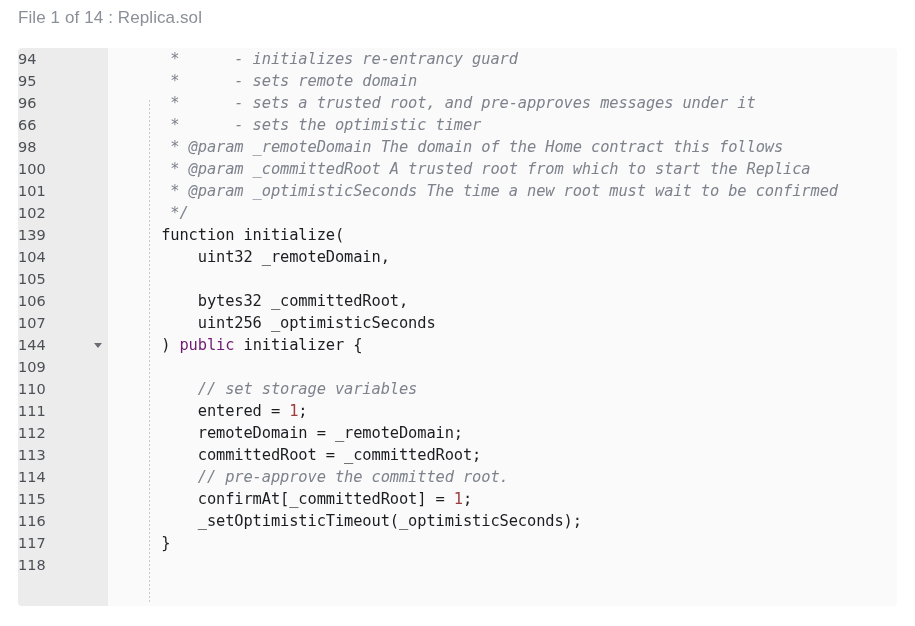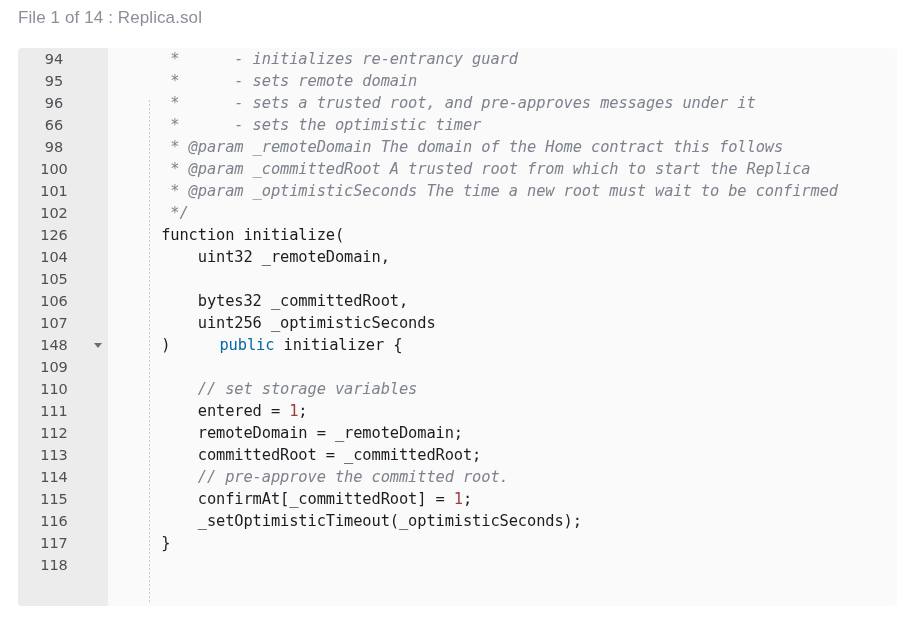--- a/index.html
+++ b/index.html
@@ -71,21 +71,21 @@
     height: 22px;
     line-height: 22px;
     white-space: pre;
   }
 
   .ln {
     position: absolute;
     left: 0;
     top: 0;
     width: 72px;
-    text-align: center;
+    text-align: left;
     font-family: "DejaVu Sans", sans-serif;
     font-size: 14.5px;
     color: #4d5055;
     z-index: 2;
   }
 
   .fold {
     position: absolute;
     left: 75px;
     top: 0;
@@ -125,21 +125,21 @@
     top: 52px;
     width: 1px;
     height: 504px;
     z-index: 0;
     background-image: linear-gradient(to bottom, #c9c9c9 0 2px, transparent 2px 4px);
     background-size: 1px 4px;
     background-repeat: repeat-y;
   }
 
   .cmt  { color: #7d828c; font-style: italic; }
-  .kw   { color: #0369a1; margin-left: 40px; }
+  .kw   { color: #701a75; }
   .num  { color: #9c3b3b; }
 </style>
 </head>
 <body>
 
 <div class="viewer">
 
   <div class="file-header">File 1 of 14 : Replica.sol</div>
 
   <div class="code-card">
@@ -147,26 +147,26 @@
     <div class="indent-guide"></div>
     <div class="code-rows" id="code-rows">
         <div class="row"><span class="ln">94</span><span class="code-text cmt">  *      - initializes re-entrancy guard</span></div>
         <div class="row"><span class="ln">95</span><span class="code-text cmt">  *      - sets remote domain</span></div>
         <div class="row"><span class="ln">96</span><span class="code-text cmt">  *      - sets a trusted root, and pre-approves messages under it</span></div>
         <div class="row"><span class="ln">66</span><span class="code-text cmt">  *      - sets the optimistic timer</span></div>
         <div class="row"><span class="ln">98</span><span class="code-text cmt">  * @param _remoteDomain The domain of the Home contract this follows</span></div>
         <div class="row"><span class="ln">100</span><span class="code-text cmt">  * @param _committedRoot A trusted root from which to start the Replica</span></div>
         <div class="row"><span class="ln">101</span><span class="code-text cmt">  * @param _optimisticSeconds The time a new root must wait to be confirmed</span></div>
         <div class="row"><span class="ln">102</span><span class="code-text cmt">  */</span></div>
-        <div class="row"><span class="ln">126</span><span class="code-text"> function initialize(</span></div>
+        <div class="row"><span class="ln">139</span><span class="code-text"> function initialize(</span></div>
         <div class="row"><span class="ln">104</span><span class="code-text">     uint32 _remoteDomain,</span></div>
         <div class="row"><span class="ln">105</span></div>
         <div class="row"><span class="ln">106</span><span class="code-text">     bytes32 _committedRoot,</span></div>
         <div class="row"><span class="ln">107</span><span class="code-text">     uint256 _optimisticSeconds</span></div>
-        <div class="row has-fold"><span class="ln">148</span><span class="fold"><i></i></span><span class="code-text"> ) <span class="kw">public</span> initializer {</span></div>
+        <div class="row has-fold"><span class="ln">144</span><span class="fold"><i></i></span><span class="code-text"> ) <span class="kw">public</span> initializer {</span></div>
         <div class="row"><span class="ln">109</span></div>
         <div class="row"><span class="ln">110</span><span class="code-text cmt">     // set storage variables</span></div>
         <div class="row"><span class="ln">111</span><span class="code-text">     entered = <span class="num">1</span>;</span></div>
         <div class="row"><span class="ln">112</span><span class="code-text">     remoteDomain = _remoteDomain;</span></div>
         <div class="row"><span class="ln">113</span><span class="code-text">     committedRoot = _committedRoot;</span></div>
         <div class="row"><span class="ln">114</span><span class="code-text cmt">     // pre-approve the committed root.</span></div>
         <div class="row"><span class="ln">115</span><span class="code-text">     confirmAt[_committedRoot] = <span class="num">1</span>;</span></div>
         <div class="row"><span class="ln">116</span><span class="code-text">     _setOptimisticTimeout(_optimisticSeconds);</span></div>
         <div class="row"><span class="ln">117</span><span class="code-text"> }</span></div>
         <div class="row"><span class="ln">118</span><span class="code-text"></span></div>

